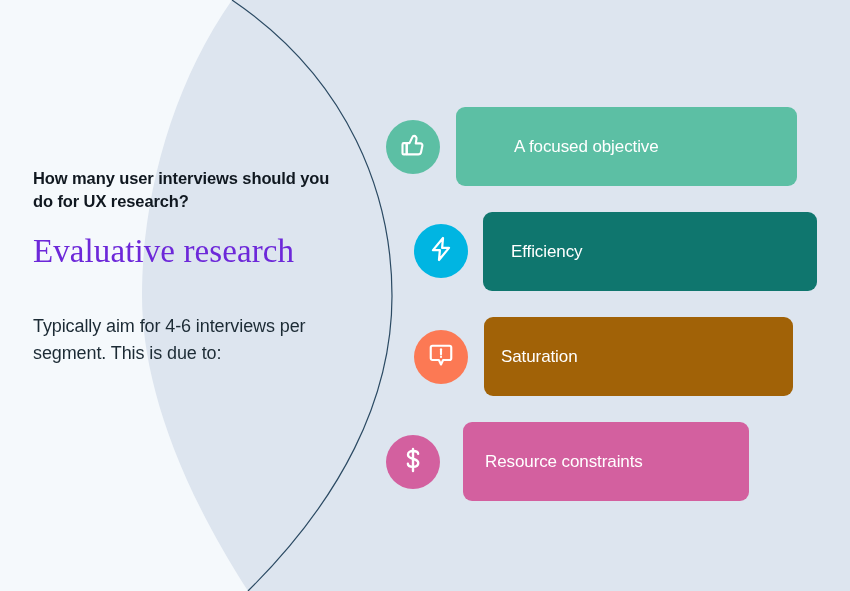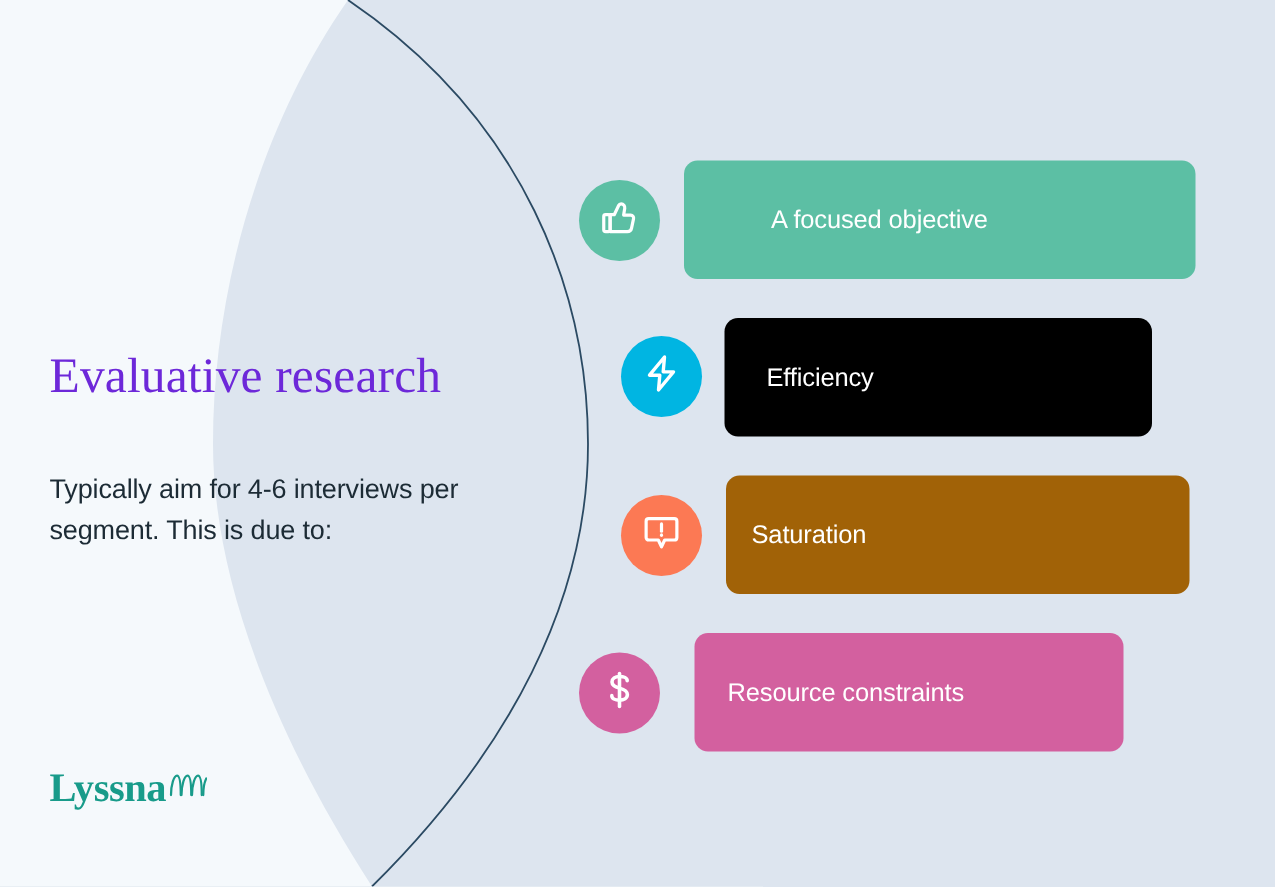--- a/index.html
+++ b/index.html
@@ -138,54 +138,42 @@
 
 <div id="canvas">
 
   <svg id="bg-svg" viewBox="0 0 850 591" preserveAspectRatio="none" aria-hidden="true">
     <rect x="0" y="0" width="850" height="591" fill="#dde5ef"></rect>
     <path d="M 232 0 L 0 0 L 0 591 L 248 591 C 170 470 142 370 142 296 C 142 196 172 86 232 0 Z" fill="#f5f9fc"></path>
     <path d="M 232 0 C 350 80 392 196 392 296 C 392 400 340 500 248 591" fill="none" stroke="#2b4a63" stroke-width="1.2"></path>
   </svg>
 
   <div id="left-col">
+    <div class="kicker">How many user interviews should you do for UX research?</div>
     <div class="headline">Evaluative research</div>
     <div class="body-copy">Typically aim for 4-6 interviews per segment. This is due to:</div>
   </div>
 
-  <div id="logo">
-    <span class="wordmark">Lyssna</span>
-    <span class="wavemark">
-      <svg width="26" height="18" viewBox="0 0 26 18" aria-hidden="true">
-        <g fill="none" stroke="#189b8a" stroke-width="1.5" stroke-linecap="round">
-          <path d="M2 16 C2 9 4 3 6 3 C8 3 8.5 9 8.5 16"></path>
-          <path d="M9 16 C9 9 11 3 13 3 C15 3 15.5 9 15.5 16"></path>
-          <path d="M16 16 C16 9 18 3 20 3 C22 3 22.5 9 22.5 16"></path>
-          <path d="M23.5 16 C23.5 11 24.5 7 25.5 5"></path>
-        </g>
-      </svg>
-    </span>
-  </div>
 
   <div class="row">
     <div class="bar" style="left:456px; top:107px; width:305px; height:79px; background:#5cbfa4;padding-left:36px;">
       <span class="bar-label" style="margin-left:22px;">A focused objective</span>
     </div>
     <div class="icon-circle" style="left:386px; top:120px; background:#5cbfa4;">
       <span>
         <svg width="30" height="30" viewBox="0 0 24 24" fill="none" stroke="#ffffff" stroke-width="1.7" stroke-linecap="round" stroke-linejoin="round" aria-hidden="true">
           <path d="M7 10.5 L7 19.5 L16.2 19.5 C17.3 19.5 18.2 18.8 18.4 17.8 L19.5 12.6 C19.7 11.6 19 10.7 18 10.7 L14.2 10.7 L14.8 7.1 C15 5.9 14.1 4.7 12.9 4.7 C12.3 4.7 11.8 5.0 11.6 5.5 L9.2 10.5 Z"></path>
           <rect x="3.6" y="10.5" width="3.4" height="9" rx="1"></rect>
         </svg>
       </span>
     </div>
   </div>
 
   <div class="row">
-    <div class="bar" style="left:483px; top:212px; width:285px; height:79px; background:#000000;">
+    <div class="bar" style="left:483px; top:212px; width:334px; height:79px; background:#0f766e;">
       <span class="bar-label" style="margin-left:28px;">Efficiency</span>
     </div>
     <div class="icon-circle" style="left:414px; top:224px; background:#00b5e2;">
       <span>
         <svg width="30" height="30" viewBox="0 0 24 24" fill="none" stroke="#ffffff" stroke-width="1.8" stroke-linecap="round" stroke-linejoin="round" aria-hidden="true">
           <path d="M13.6 3.2 L5.6 12.9 L11.1 12.9 L10.4 20.8 L18.4 11.1 L12.9 11.1 Z"></path>
         </svg>
       </span>
     </div>
   </div>

